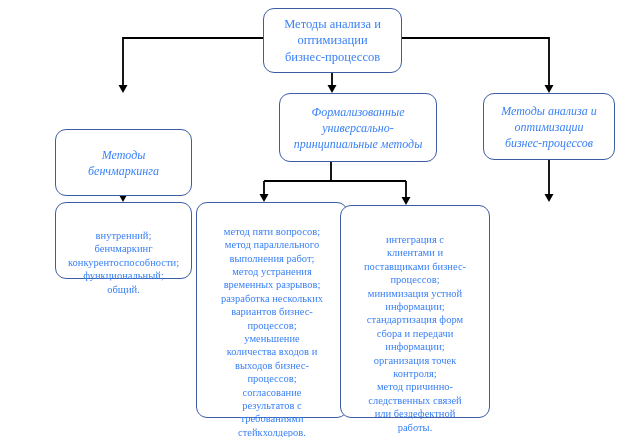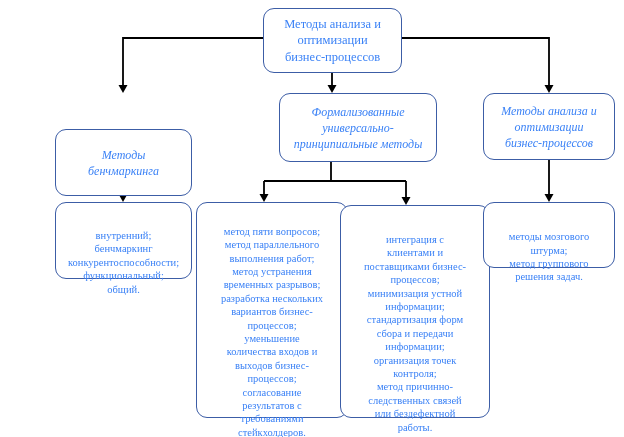--- a/index.html
+++ b/index.html
@@ -136,20 +136,14 @@
 сбора и передачи
 информации;
 организация точек
 контроля;
 метод причинно-
 следственных связей
 или бездефектной
 работы.</span>
   </div>
 
-  <div class="node" id="leaf-group">
-    <span class="label leaf-text">методы мозгового
-штурма;
-метод группового
-решения задач.</span>
-  </div>
 
 </div>
 
 </body></html>

